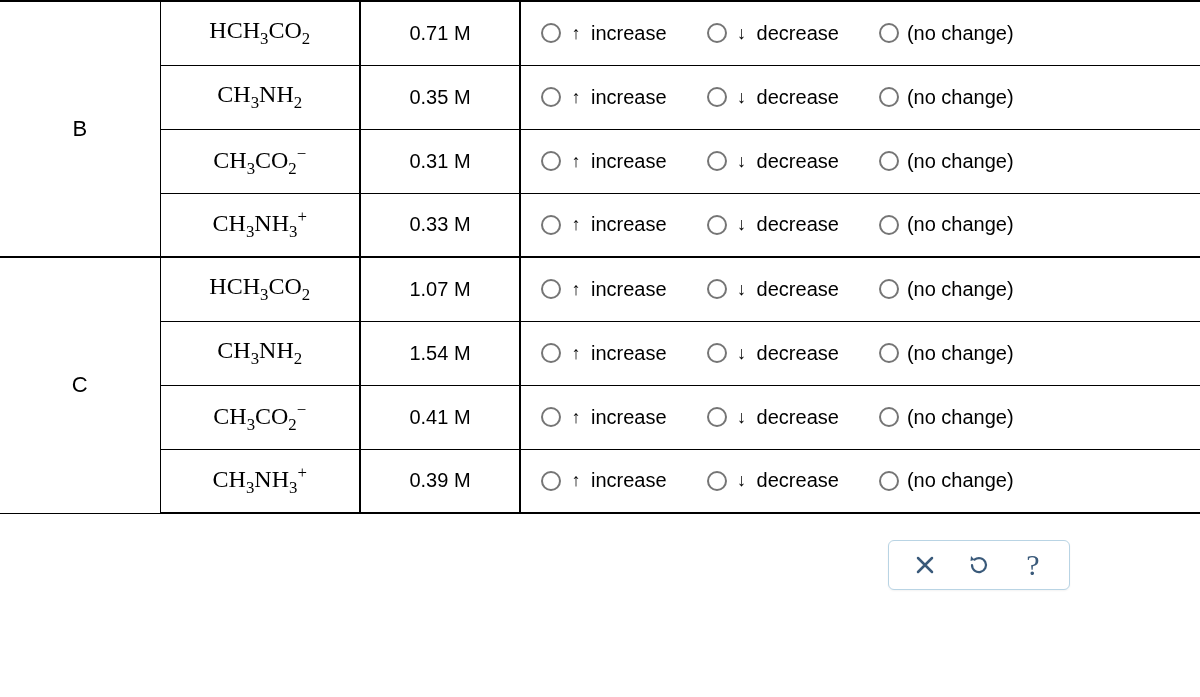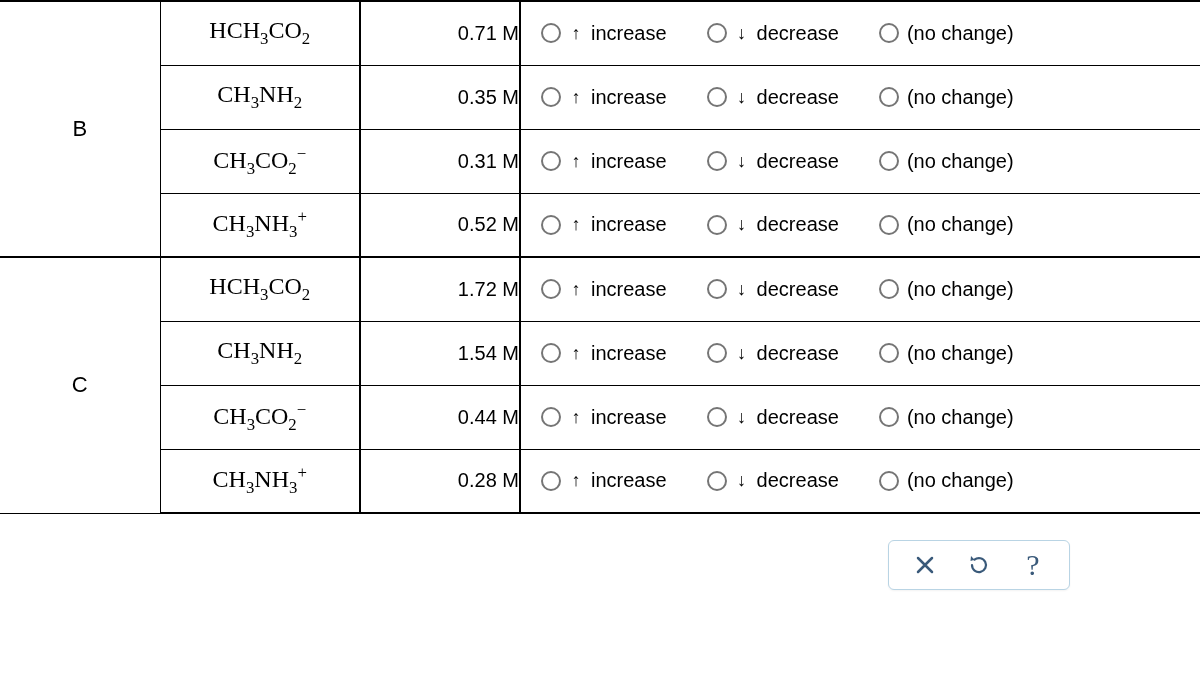--- a/index.html
+++ b/index.html
@@ -13,39 +13,38 @@
     width: 1200px;
     height: 697px;
     position: relative;
   }
   table {
     border-collapse: collapse;
     width: 100%;
   }
   td {
     border: 1px solid #000;
-    padding: 0;
+    padding: 8px;
     vertical-align: middle;
     text-align: center;
     height: 64px;
   }
   td.group-label {
     border-left: none;
     width: 160px;
     font-size: 22px;
   }
   td.formula {
     width: 200px;
     font-family: 'Times New Roman', Times, serif;
     font-size: 24px;
   }
   td.conc {
     width: 160px;
     font-size: 20px;
-    text-align: right;
   }
   td.options {
     border-right: none;
     text-align: left;
     padding-left: 20px;
   }
   .radio-group {
     display: flex;
     gap: 40px;
     align-items: center;
@@ -169,21 +168,21 @@
             </label>
             <label class="radio-opt">
               <span class="radio-circle"></span>
               <span>(no change)</span>
             </label>
           </div>
         </td>
       </tr>
       <tr>
         <td class="formula"><span class="chem">CH<sub>3</sub>NH<sub>3</sub><sup>+</sup></span></td>
-        <td class="conc">0.52 M</td>
+        <td class="conc">0.33 M</td>
         <td class="options">
           <div class="radio-group">
             <label class="radio-opt">
               <span class="radio-circle"></span>
               <span class="arrow">↑</span>
               <span>increase</span>
             </label>
             <label class="radio-opt">
               <span class="radio-circle"></span>
               <span class="arrow">↓</span>
@@ -192,21 +191,21 @@
             <label class="radio-opt">
               <span class="radio-circle"></span>
               <span>(no change)</span>
             </label>
           </div>
         </td>
       </tr>
       <tr class="block-start">
         <td class="group-label" rowspan="4">C</td>
         <td class="formula"><span class="chem">HCH<sub>3</sub>CO<sub>2</sub></span></td>
-        <td class="conc">1.72 M</td>
+        <td class="conc">1.07 M</td>
         <td class="options">
           <div class="radio-group">
             <label class="radio-opt">
               <span class="radio-circle"></span>
               <span class="arrow">↑</span>
               <span>increase</span>
             </label>
             <label class="radio-opt">
               <span class="radio-circle"></span>
               <span class="arrow">↓</span>
@@ -236,21 +235,21 @@
             </label>
             <label class="radio-opt">
               <span class="radio-circle"></span>
               <span>(no change)</span>
             </label>
           </div>
         </td>
       </tr>
       <tr>
         <td class="formula"><span class="chem">CH<sub>3</sub>CO<sub>2</sub><sup>−</sup></span></td>
-        <td class="conc">0.44 M</td>
+        <td class="conc">0.41 M</td>
         <td class="options">
           <div class="radio-group">
             <label class="radio-opt">
               <span class="radio-circle"></span>
               <span class="arrow">↑</span>
               <span>increase</span>
             </label>
             <label class="radio-opt">
               <span class="radio-circle"></span>
               <span class="arrow">↓</span>
@@ -258,21 +257,21 @@
             </label>
             <label class="radio-opt">
               <span class="radio-circle"></span>
               <span>(no change)</span>
             </label>
           </div>
         </td>
       </tr>
       <tr class="last-row">
         <td class="formula"><span class="chem">CH<sub>3</sub>NH<sub>3</sub><sup>+</sup></span></td>
-        <td class="conc">0.28 M</td>
+        <td class="conc">0.39 M</td>
         <td class="options">
           <div class="radio-group">
             <label class="radio-opt">
               <span class="radio-circle"></span>
               <span class="arrow">↑</span>
               <span>increase</span>
             </label>
             <label class="radio-opt">
               <span class="radio-circle"></span>
               <span class="arrow">↓</span>

